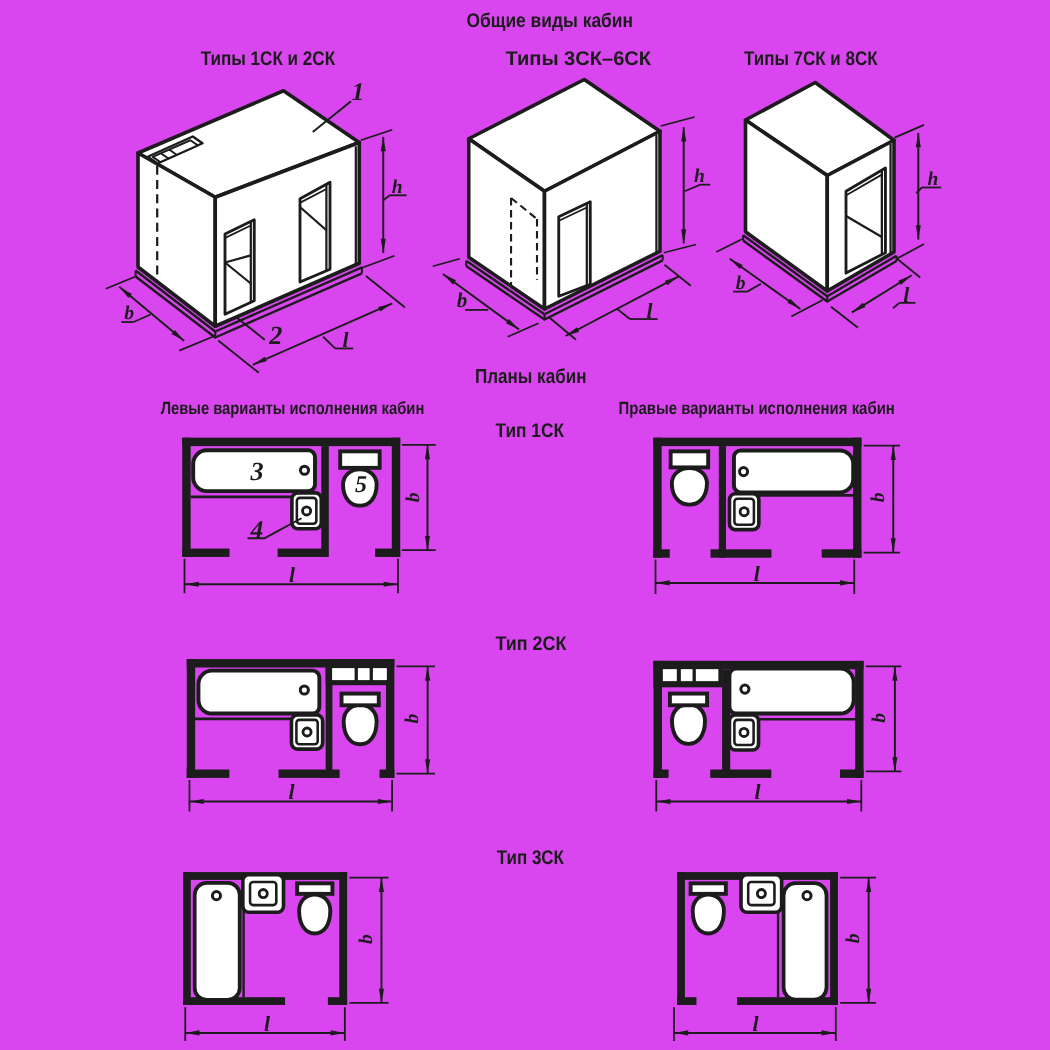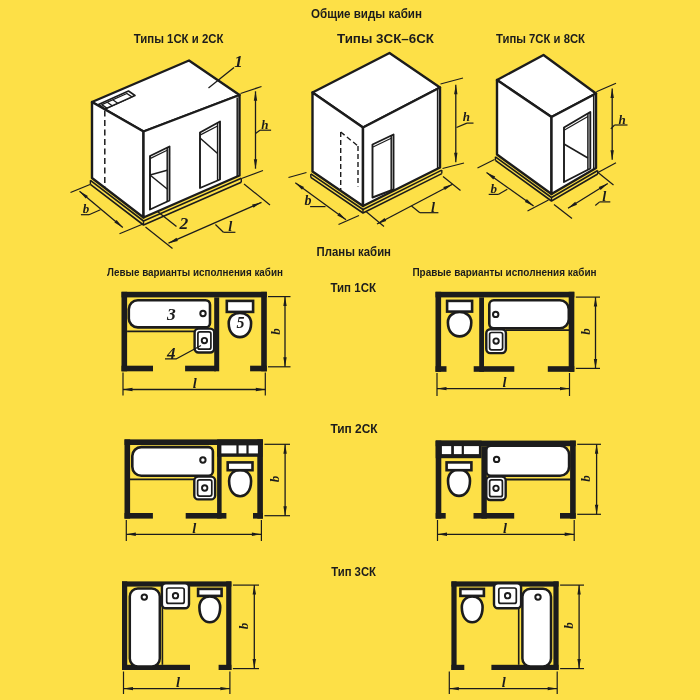--- a/index.html
+++ b/index.html
@@ -1,14 +1,14 @@
 <!DOCTYPE html>
 <html><head><meta charset="utf-8"><style>
 html,body{margin:0;padding:0;background:#ffffff;}
-#page{width:700px;height:700px;position:relative;background:#fde047;}
+#page{width:700px;height:700px;position:relative;background:#d946ef;}
 </style></head>
 <body>
 <div id="page">
 <svg width="700" height="700" viewBox="0 0 700 700">
 
 <text x="366.5" y="18.3" style="font-family:&quot;Liberation Sans&quot;;font-size:13.2px;font-weight:700;" fill="#1c1c1c" text-anchor="middle" textLength="111" lengthAdjust="spacingAndGlyphs">Общие виды кабин</text>
 
 <text x="178.6" y="43" style="font-family:&quot;Liberation Sans&quot;;font-size:13.2px;font-weight:700;" fill="#1c1c1c" text-anchor="middle" textLength="89.6" lengthAdjust="spacingAndGlyphs">Типы 1СК и 2СК</text>
 
 <text x="385.5" y="43" style="font-family:&quot;Liberation Sans&quot;;font-size:13.2px;font-weight:700;" fill="#1c1c1c" text-anchor="middle" textLength="97" lengthAdjust="spacingAndGlyphs">Типы 3СК–6СК</text>

